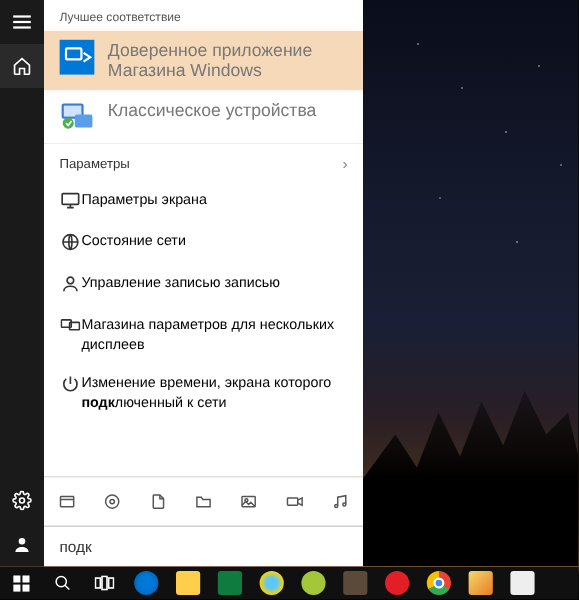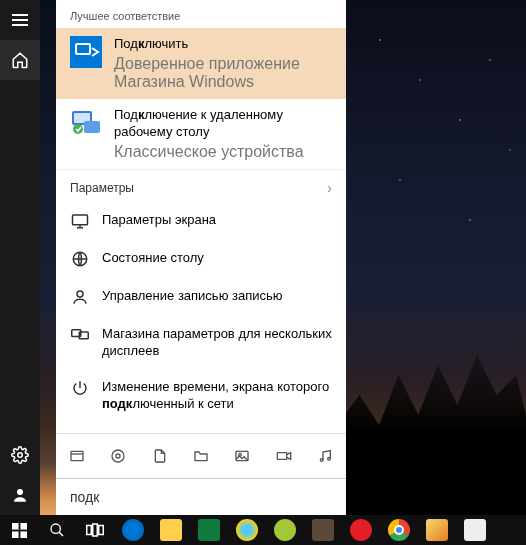--- a/index.html
+++ b/index.html
@@ -17,36 +17,36 @@
 }
 .tree-silhouette { position:absolute; bottom:30px; right:0; left:330px; height:200px; background: linear-gradient(0deg, #000 0%, #000 40%, transparent 100%); clip-path: polygon(0% 100%, 0% 60%, 15% 40%, 25% 55%, 35% 30%, 45% 50%, 55% 25%, 65% 45%, 75% 20%, 85% 40%, 95% 30%, 100% 50%, 100% 100%); }
 
 .left-rail { position:absolute; left:0; top:0; width:40px; height:515px; background:#1a1a1a; display:flex; flex-direction:column; }
 .rail-btn { width:40px; height:40px; display:flex; align-items:center; justify-content:center; color:#fff; cursor:pointer; }
 .rail-btn.active { background:#2a2a2a; }
 .rail-spacer { flex:1; }
 .hamburger { display:flex; flex-direction:column; gap:3px; }
 .hamburger span { width:16px; height:2px; background:#fff; }
 
-.search-panel { position:absolute; left:56px; top:0; width:290px; height:515px; background:#ef4444; display:flex; flex-direction:column; }
+.search-panel { position:absolute; left:40px; top:0; width:290px; height:515px; background:#ef4444; display:flex; flex-direction:column; }
 .panel-scroll { flex:1; overflow:hidden; background:#fff; }
 .section-header { font-size:11px; color:#555; padding:10px 14px 6px; background:#fff; }
 
 .result-row { display:flex; align-items:flex-start; padding:8px 14px; gap:12px; cursor:pointer; }
 .result-row.selected { background:#f5d9b8; }
 .result-icon { width:32px; height:32px; flex-shrink:0; display:flex; align-items:center; justify-content:center; }
 .result-text { flex:1; min-width:0; }
 .result-title { font-size:13px; color:#000; line-height:1.3; }
 .result-title b { font-weight:600; }
 .result-sub { font-size:16px; color:#777; margin-top:2px; }
 
 .params-header { display:flex; align-items:center; justify-content:space-between; padding:10px 14px 6px; font-size:12px; color:#333; cursor:pointer; border-top:1px solid #eee; }
 .chevron { color:#888; font-size:14px; }
 
-.param-row { display:flex; align-items:flex-start; gap:12px; padding:9px 14px; cursor:pointer; font-size:13px; color:#000; }
+.param-row { display:flex; align-items:flex-start; padding:9px 14px; cursor:pointer; font-size:13px; color:#000; }
 .param-icon { width:20px; height:20px; flex-shrink:0; display:flex; align-items:center; justify-content:center; color:#333; }
 .param-text { flex:1; line-height:1.35; }
 
 .filter-bar { display:flex; border-top:1px solid #ddd; background:#fff; padding:4px 0; }
 .filter-btn { flex:1; height:36px; display:flex; align-items:center; justify-content:center; color:#555; cursor:pointer; font-size:14px; }
 
 .search-input-row { background:#fff; border-top:1px solid #ccc; padding:10px 14px; font-size:14px; color:#333; }
 
 .taskbar { position:absolute; left:0; bottom:0; width:526px; height:30px; background:#101010; display:flex; align-items:center; }
 .tb-btn { width:38px; height:30px; display:flex; align-items:center; justify-content:center; color:#fff; cursor:pointer; }
@@ -95,37 +95,35 @@
 
     <div class="result-row selected">
       <div class="result-icon">
         <svg width="32" height="32" viewBox="0 0 32 32">
             <rect width="32" height="32" fill="#0078d7"></rect>
             <rect x="6" y="8" width="14" height="10" rx="1" fill="none" stroke="#fff" stroke-width="2"></rect>
             <path d="M22 12l6 4-6 4" fill="none" stroke="#fff" stroke-width="2"></path>
           </svg>
       </div>
       <div class="result-text">
-        <div class="result-title"><span>Под</span><b>к</b><span>лючить</span></div>
         <div class="result-sub">Доверенное приложение Магазина Windows</div>
       </div>
     </div>
 
     <div class="result-row">
       <div class="result-icon">
         <svg width="32" height="32" viewBox="0 0 32 32">
             <rect x="2" y="4" width="20" height="14" rx="2" fill="#3a7bd5"></rect>
             <rect x="4" y="6" width="16" height="10" fill="#cfe3ff"></rect>
             <circle cx="8" cy="22" r="5" fill="#4caf50"></circle>
             <path d="M6 22l2 2 3-4" stroke="#fff" stroke-width="1.5" fill="none"></path>
             <rect x="14" y="14" width="16" height="12" rx="2" fill="#5a9de8"></rect>
           </svg>
       </div>
       <div class="result-text">
-        <div class="result-title"><span>Под</span><b>к</b><span>лючение к удаленному рабочему столу</span></div>
         <div class="result-sub">Классическое устройства</div>
       </div>
     </div>
 
     <div class="params-header">
       <span>Параметры</span>
       <span class="chevron">›</span>
     </div>
 
     <div class="param-row">
@@ -138,21 +136,21 @@
       <div class="param-text">Параметры экрана</div>
     </div>
 
     <div class="param-row">
       <div class="param-icon">
           <svg width="18" height="18" viewBox="0 0 24 24" fill="none" stroke="#333" stroke-width="2">
             <circle cx="12" cy="12" r="9"></circle>
             <path d="M3 12h18M12 3c2.5 3 2.5 15 0 18M12 3c-2.5 3-2.5 15 0 18"></path>
           </svg>
         </div>
-      <div class="param-text">Состояние столу</div>
+      <div class="param-text">Состояние сети</div>
     </div>
 
     <div class="param-row">
       <div class="param-icon">
           <svg width="18" height="18" viewBox="0 0 24 24" fill="none" stroke="#333" stroke-width="2">
             <circle cx="12" cy="8" r="4"></circle>
             <path d="M4 21c0-4 4-6 8-6s8 2 8 6"></path>
           </svg>
         </div>
       <div class="param-text">Управление записью записью</div>

